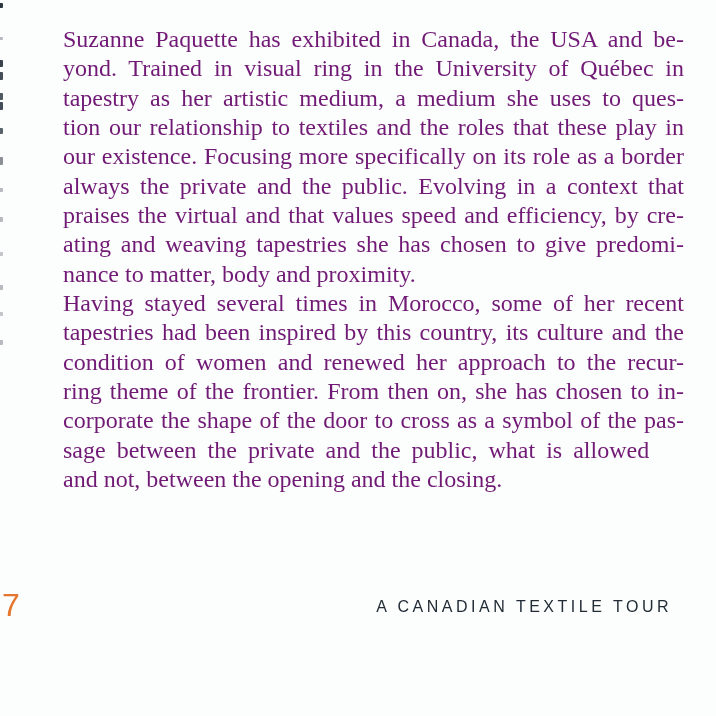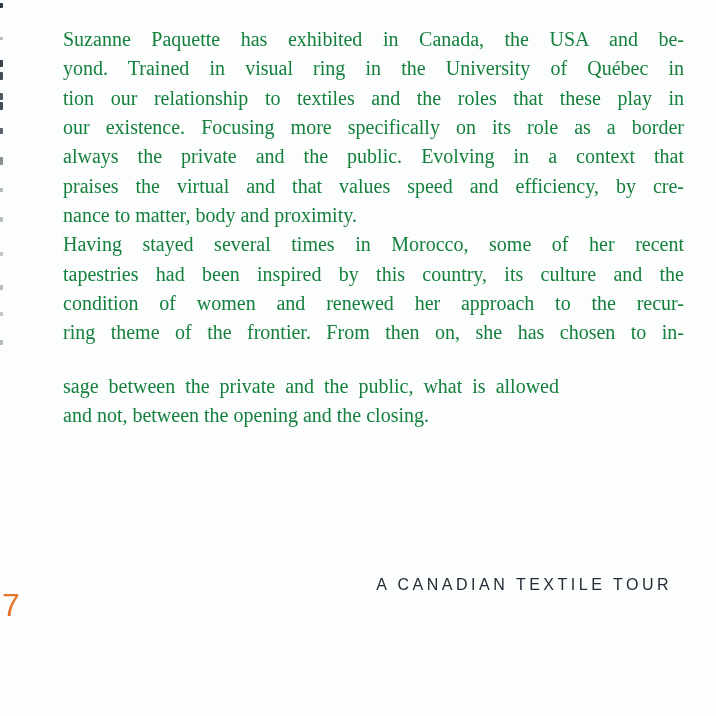--- a/index.html
+++ b/index.html
@@ -26,52 +26,51 @@
     left: 0;
     width: 3px;
     background: #16212e;
     border-radius: 0 1px 1px 0;
   }
   .text-block {
     position: absolute;
     left: 63px;
     top: 25px;
     width: 621px;
-    font-size: 20px;
+    font-size: 24px;
     line-height: 29.35px;
-    color: #15803d;
+    color: #701a75;
   }
   .line {
     text-align: justify;
     text-align-last: justify;
     height: 29.35px;
     overflow: hidden;
   }
   .line.ragged {
     text-align: left;
     text-align-last: left;
   }
   .line.loose {
     word-spacing: 5px;
-    margin-top: 24px;
   }
   .footer-page-number {
     position: absolute;
     left: 2px;
     top: 589px;
     font-family: "Liberation Sans", sans-serif;
     font-size: 32px;
     line-height: 1;
     letter-spacing: 4px;
     color: #e4762d;
   }
   .footer-running-title {
     position: absolute;
     right: 44px;
-    top: 577px;
+    top: 599px;
     font-family: "Liberation Sans", sans-serif;
     font-size: 16px;
     line-height: 1;
     letter-spacing: 3.5px;
     color: #222c36;
     white-space: nowrap;
   }
 </style>
 </head>
 <body>
@@ -91,29 +90,32 @@
       <div class="edge-mark" style="top: 217px; height: 5px; opacity: 0.3;"></div>
       <div class="edge-mark" style="top: 252px; height: 4px; opacity: 0.25;"></div>
       <div class="edge-mark" style="top: 285px; height: 5px; opacity: 0.3;"></div>
       <div class="edge-mark" style="top: 312px; height: 4px; opacity: 0.25;"></div>
       <div class="edge-mark" style="top: 340px; height: 5px; opacity: 0.3;"></div>
     </div>
 
   <div class="text-block">
     <div class="line">Suzanne Paquette has exhibited in Canada, the USA and be-</div>
     <div class="line">yond. Trained in visual ring in the University of Québec in</div>
+    <div class="line">tapestry as her artistic medium, a medium she uses to ques-</div>
     <div class="line">tion our relationship to textiles and the roles that these play in</div>
     <div class="line">our existence. Focusing more specifically on its role as a border</div>
     <div class="line">always the private and the public. Evolving in a context that</div>
     <div class="line">praises the virtual and that values speed and efficiency, by cre-</div>
+    <div class="line">ating and weaving tapestries she has chosen to give predomi-</div>
     <div class="line ragged">nance to matter, body and proximity.</div>
     <div class="line">Having stayed several times in Morocco, some of her recent</div>
     <div class="line">tapestries had been inspired by this country, its culture and the</div>
     <div class="line">condition of women and renewed her approach to the recur-</div>
     <div class="line">ring theme of the frontier. From then on, she has chosen to in-</div>
+    <div class="line">corporate the shape of the door to cross as a symbol of the pas-</div>
     <div class="line ragged loose">sage between the private and the public, what is allowed</div>
     <div class="line ragged">and not, between the opening and the closing.</div>
   </div>
 
   <div class="footer-page-number">7</div>
 
   <div class="footer-running-title">A CANADIAN TEXTILE TOUR</div>
 
 </div>
 

